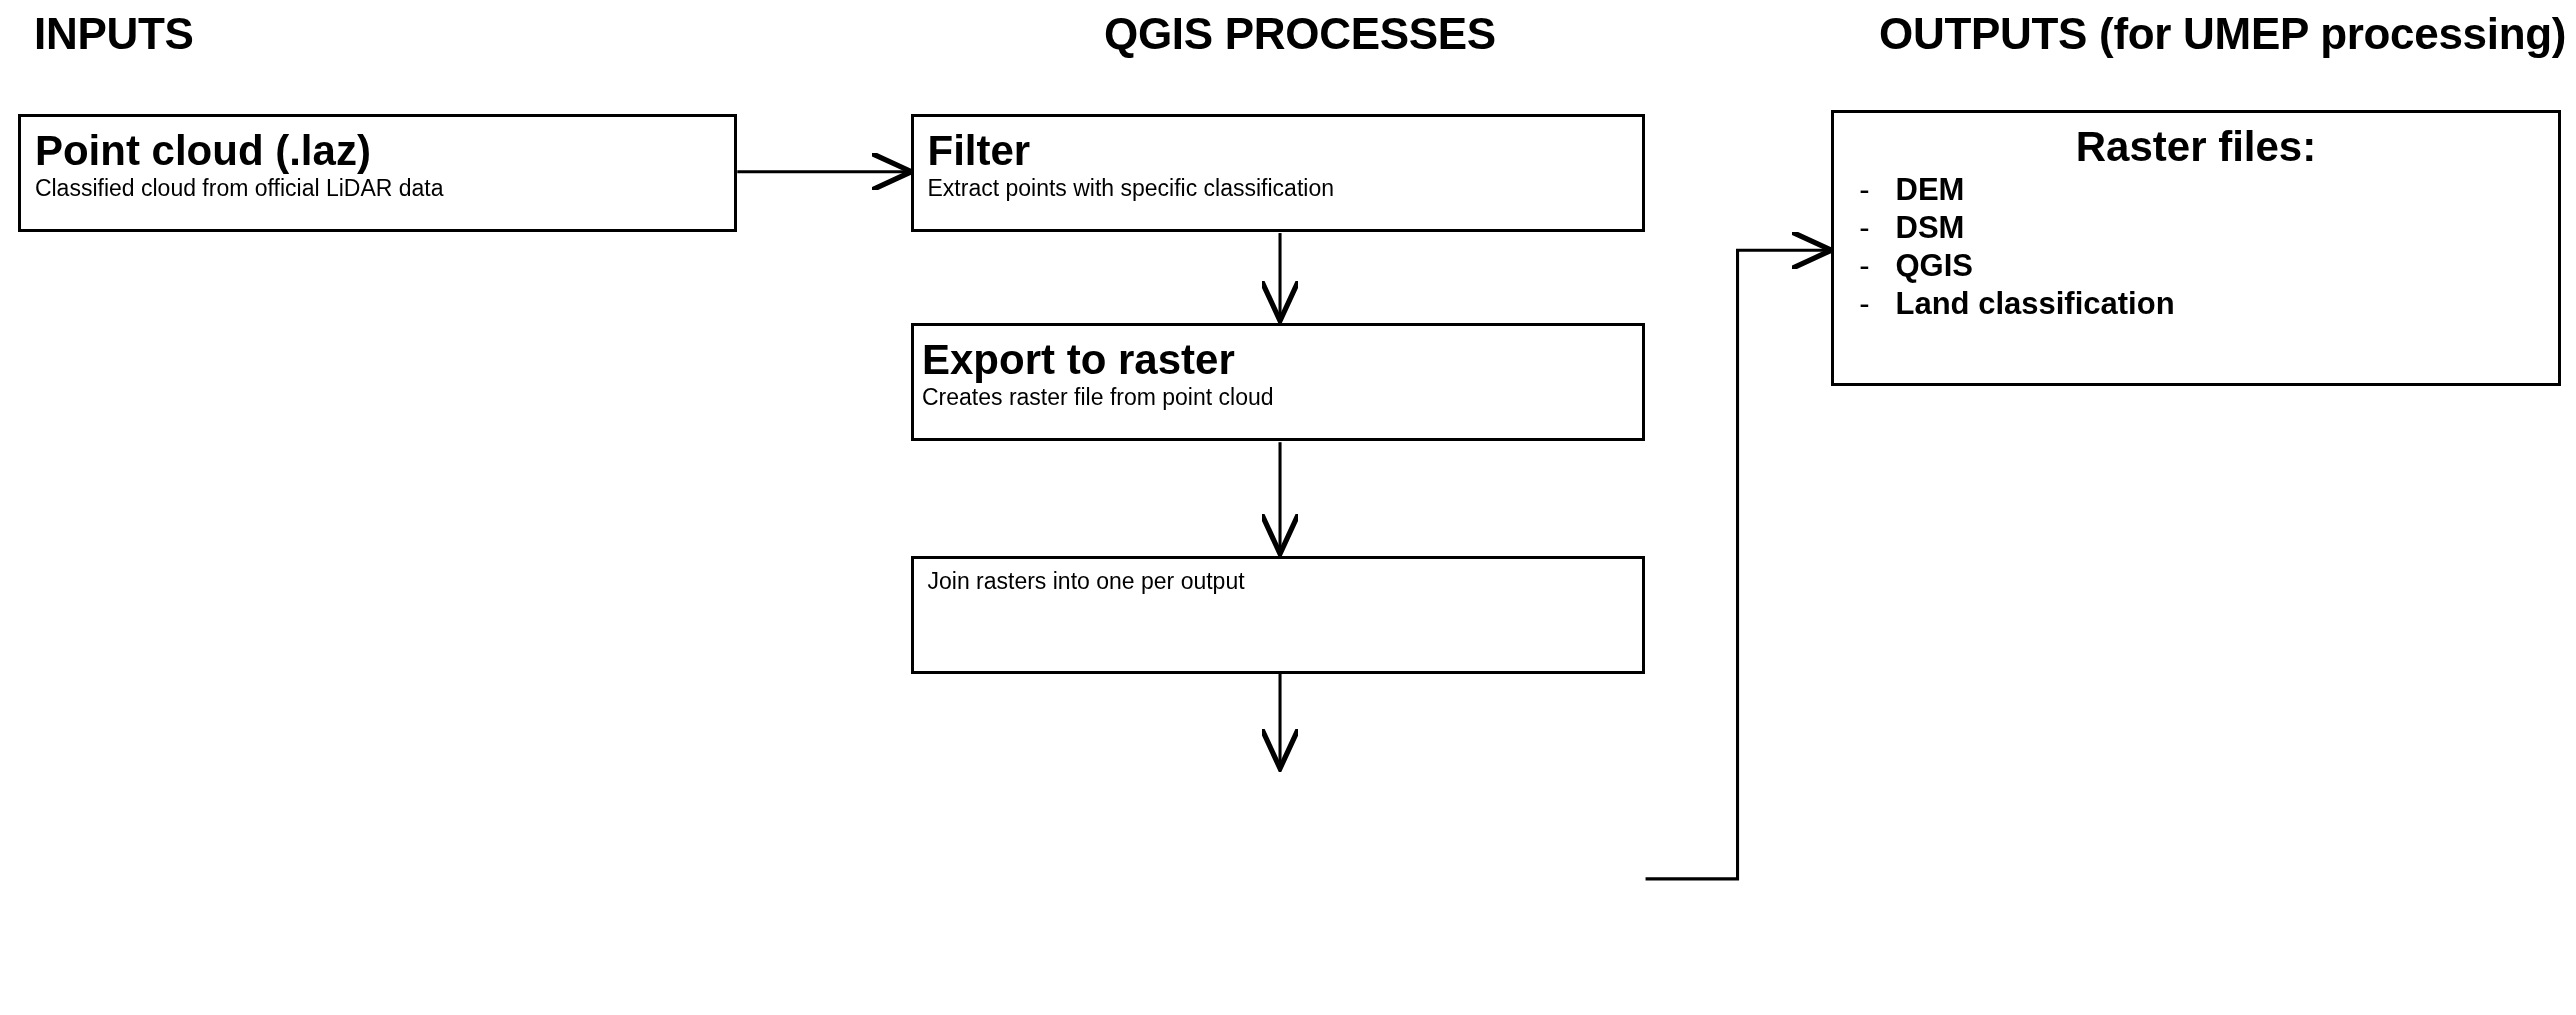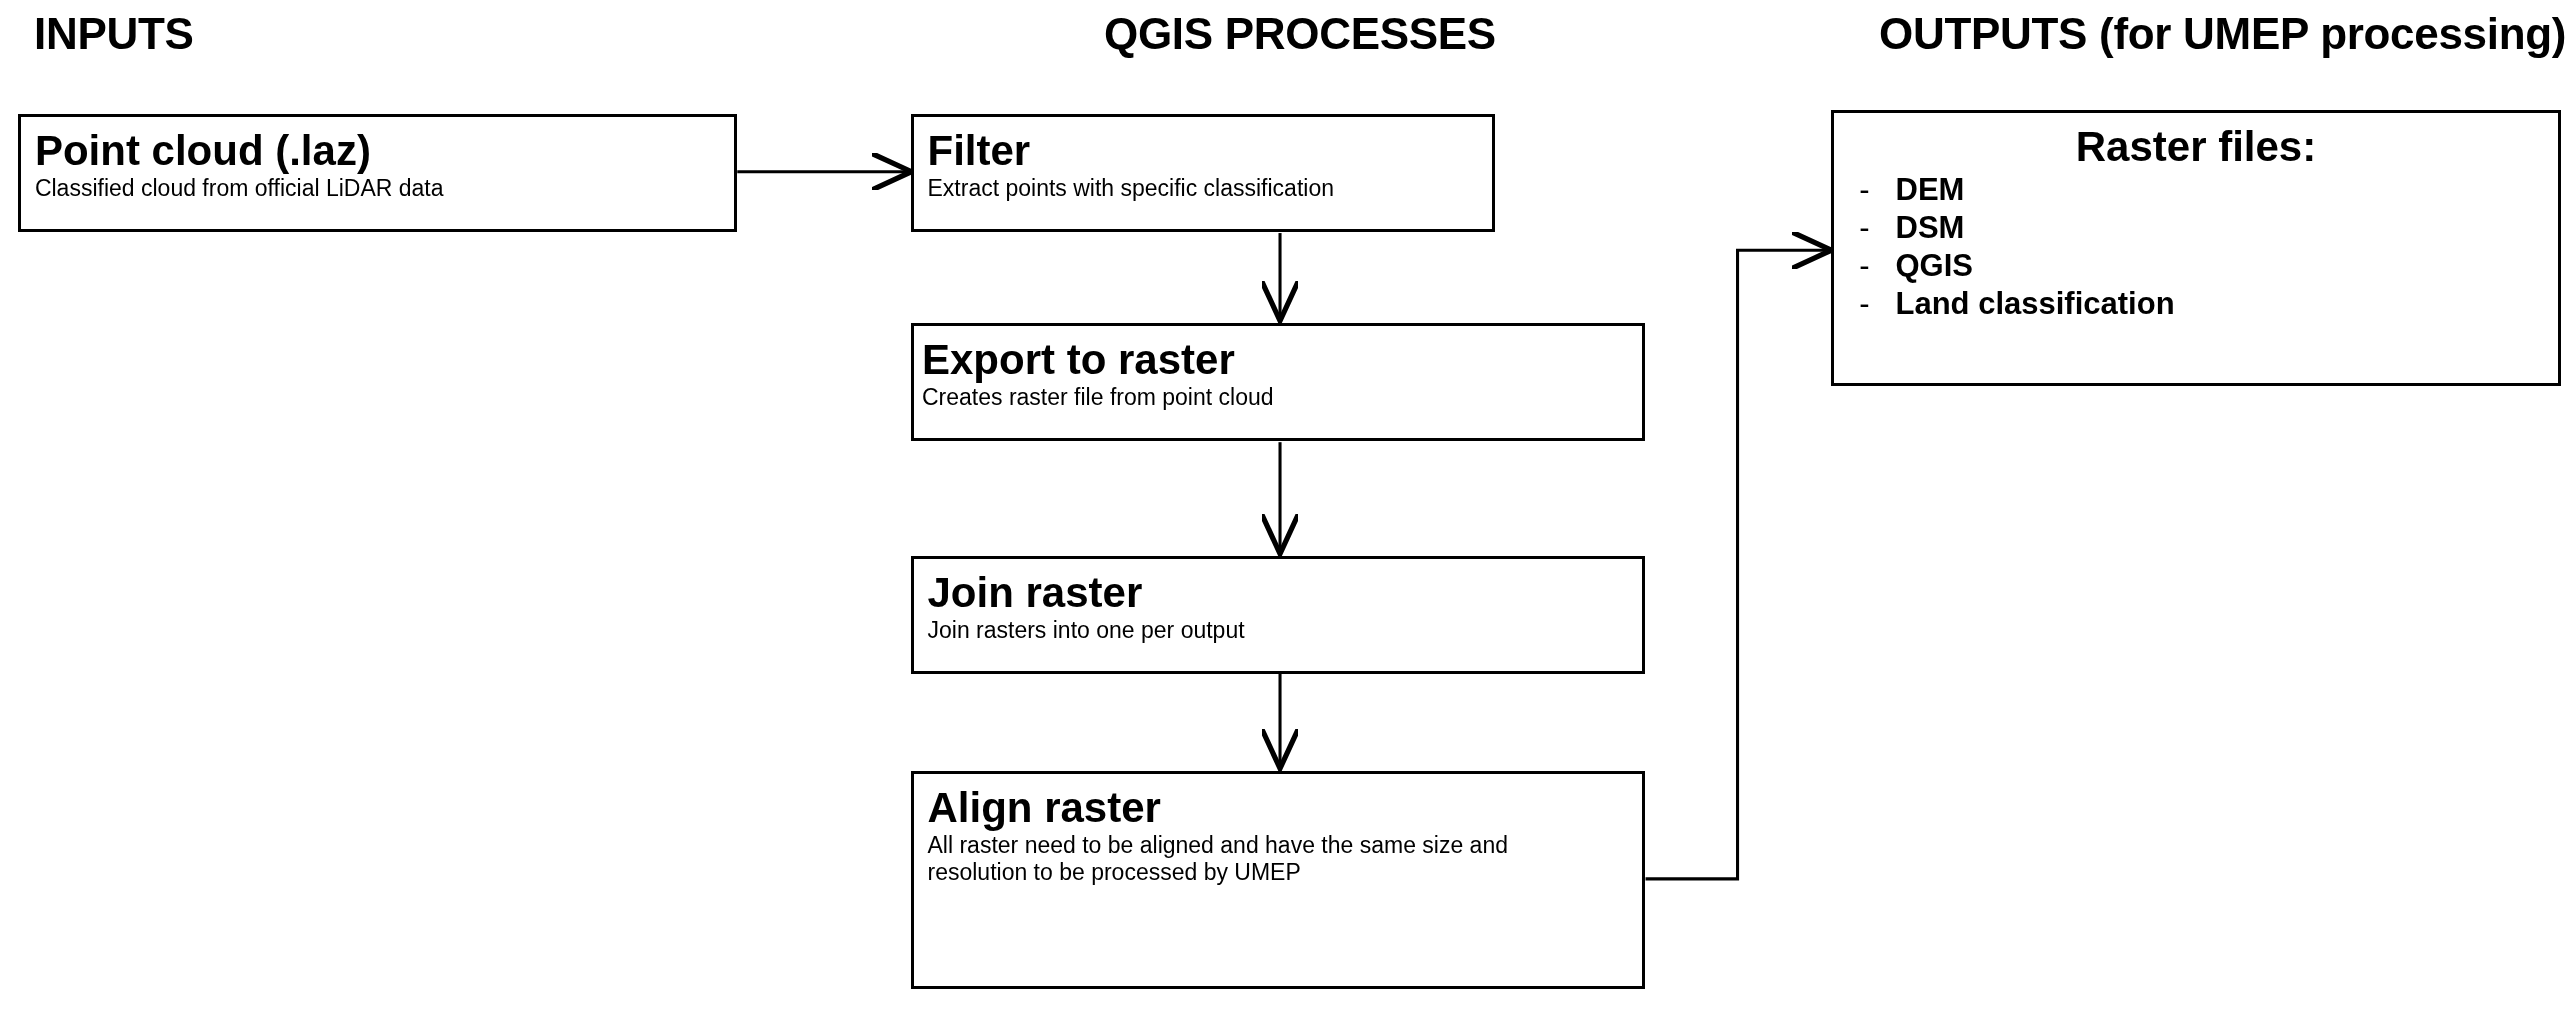--- a/index.html
+++ b/index.html
@@ -102,39 +102,34 @@
     <line x1="2087" y1="1098" x2="2087" y2="1253" stroke="#000000" stroke-width="5" marker-end="url(#arrowhead)"></line>
 
     <path d="M 2683 1433 L 2833 1433 L 2833 408 L 2986 408" fill="none" stroke="#000000" stroke-width="5" marker-end="url(#arrowhead)"></path>
   </svg>
 
   <div class="node" style="left:18.4px; top:114px; width:719px; height:118px;">
     <div class="node-title">Point cloud (.laz)</div>
     <div class="node-desc">Classified cloud from official LiDAR data</div>
   </div>
 
-  <div class="node" style="left:911px; top:114px; width:584px; height:118px;">
+  <div class="node" style="left:911px; top:114px; width:734px; height:118px;">
     <div class="node-title">Filter</div>
     <div class="node-desc">Extract points with specific classification</div>
   </div>
 
   <div class="node" style="left:911px; top:323px; width:734px; height:118px;padding-left:8px;">
     <div class="node-title">Export to raster</div>
     <div class="node-desc">Creates raster file from point cloud</div>
   </div>
 
   <div class="node" style="left:911px; top:556px; width:734px; height:118px;">
-    <div class="node-title">Join raster</div>
     <div class="node-desc">Join rasters into one per output</div>
   </div>
 
-  <div class="node" style="left:911px; top:771px; width:734px; height:218px;">
-    <div class="node-title">Align raster</div>
-    <div class="node-desc wrap" style="width:659px;">All raster need to be aligned and have the same size and resolution to be processed by UMEP</div>
-  </div>
 
   <div class="node" style="left:1831px; top:110px; width:730px; height:276px;text-align:center;">
     <div class="node-title">Raster files:</div>
     <ul class="bullet-list">
       <li class="bullet-row">
         <span class="bullet-dash">-</span>
         <span class="bullet-text">DEM</span>
       </li>
       <li class="bullet-row">
         <span class="bullet-dash">-</span>

